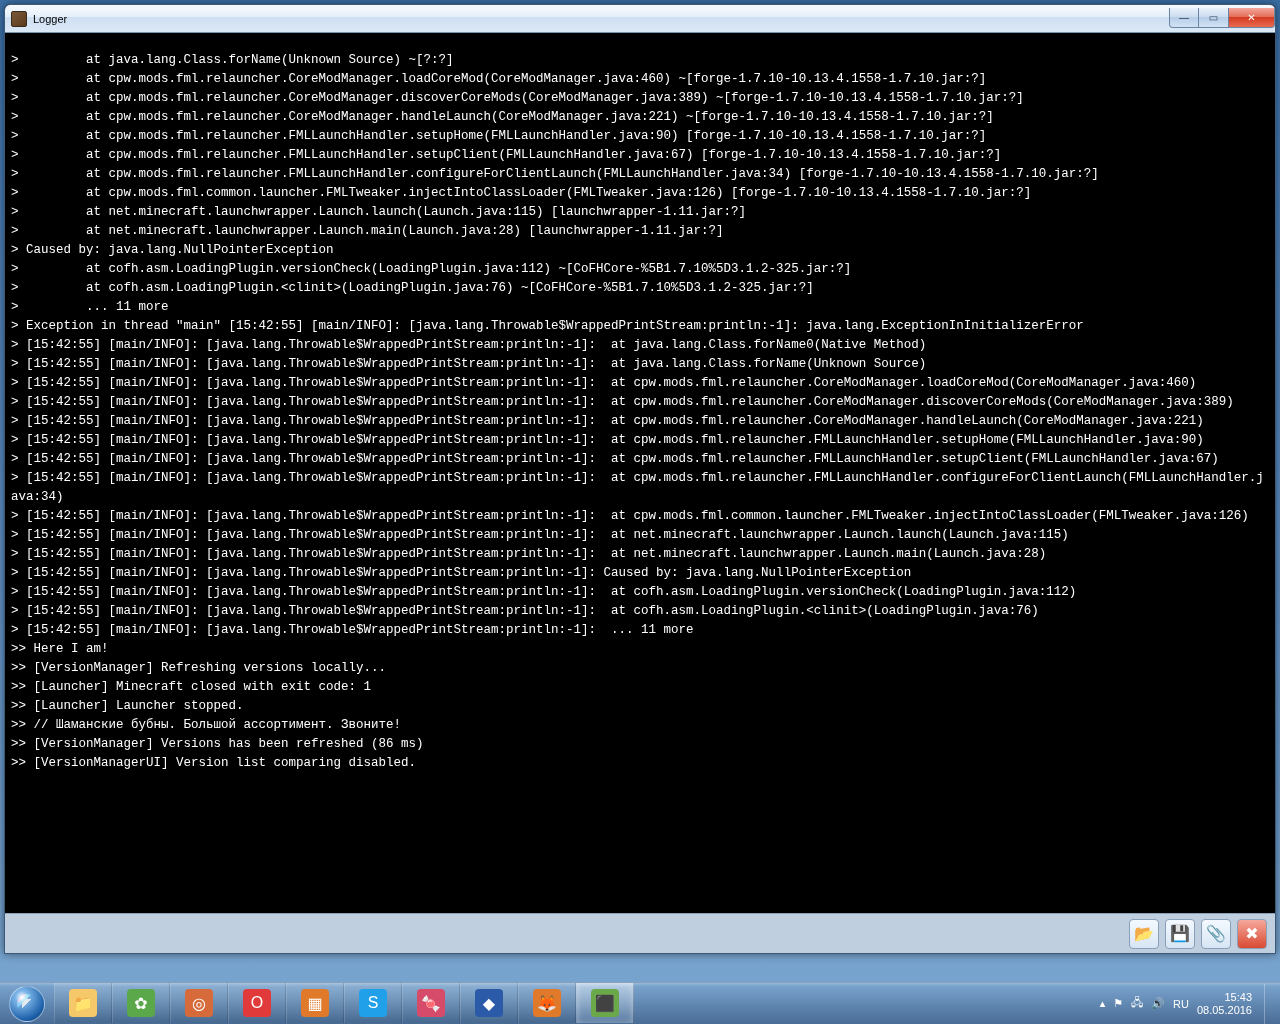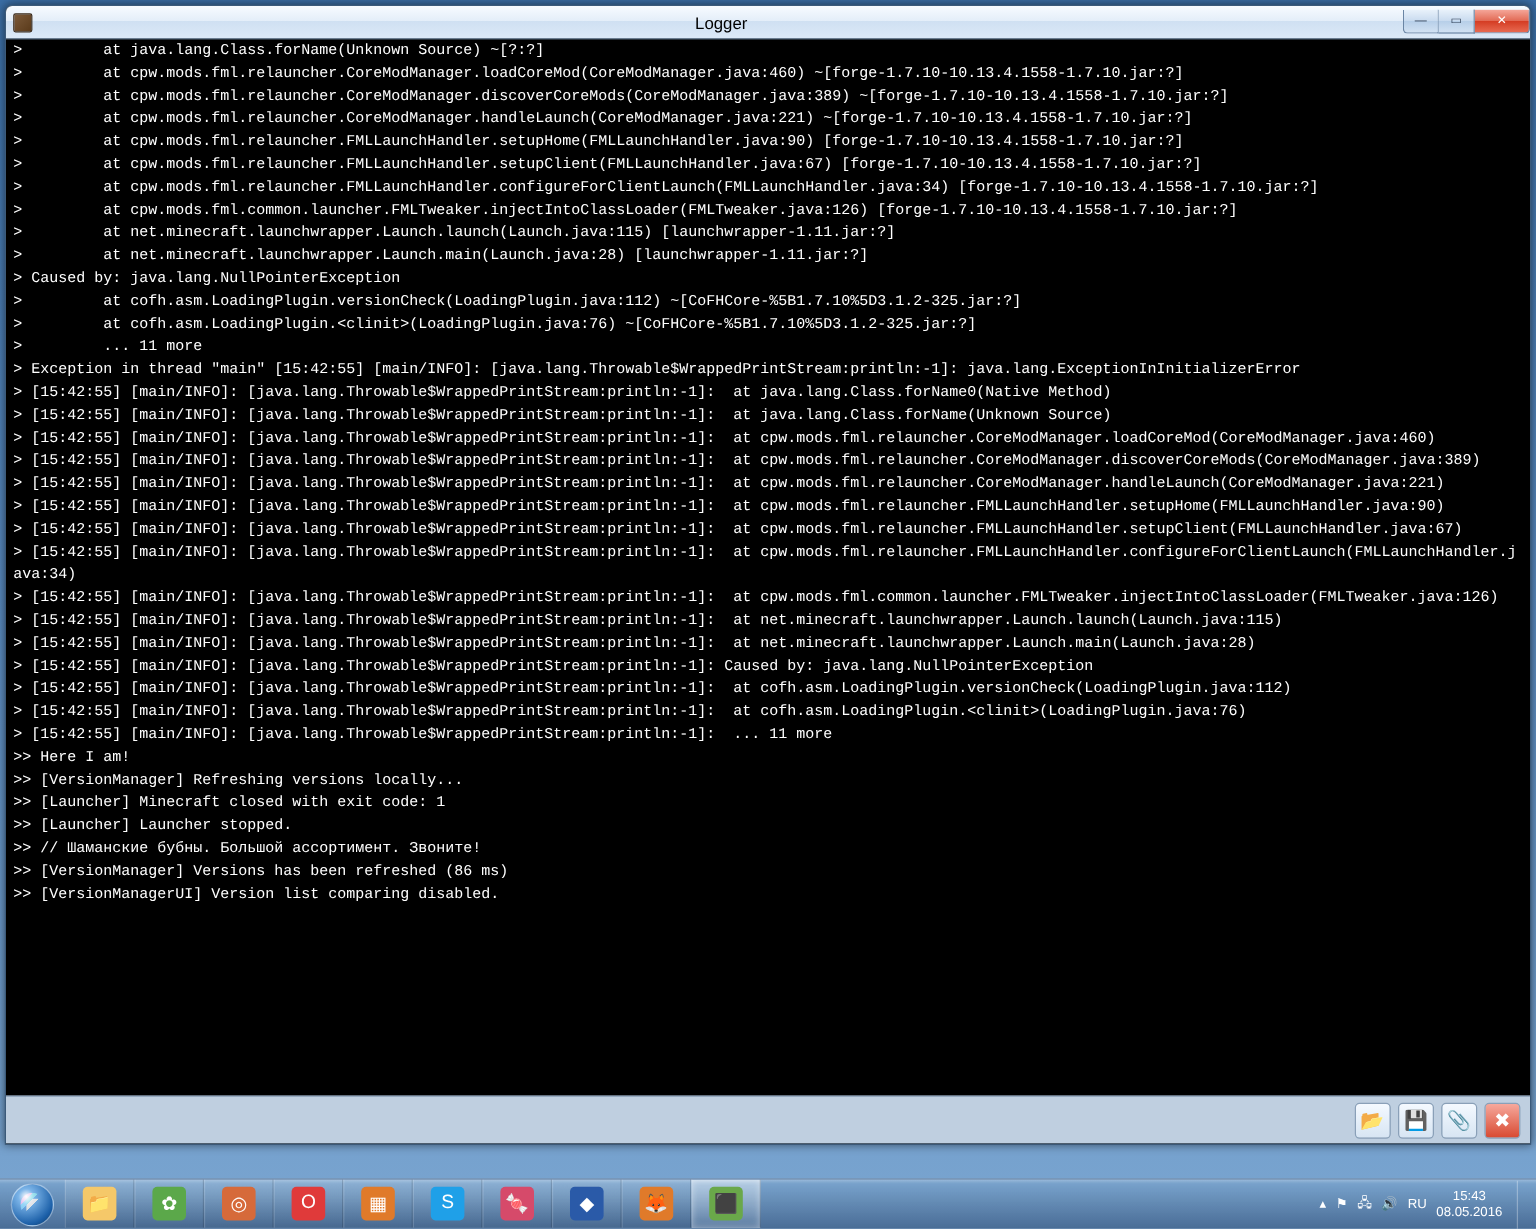--- a/index.html
+++ b/index.html
@@ -33,23 +33,22 @@
   }
   .titlebar .app-icon {
     width: 16px; height: 16px;
     background: linear-gradient(135deg,#7b5a3a,#5a3a1a);
     border: 1px solid #3a2a1a;
     margin-right: 6px;
     border-radius: 2px;
   }
   .titlebar .title {
     flex: 1;
-    font-size: 14px;
+    font-size: 11px;
     color: #000;
-    text-align: center;
   }
   .winbtns { display: flex; height: 20px; margin-top: -2px; }
   .winbtn {
     width: 30px; height: 20px;
     border: 1px solid #6a85a4;
     border-top: none;
     background: linear-gradient(to bottom,#e9f2fb,#c9dbef 49%,#b6cee8 50%,#d2e2f3);
     display: flex; align-items: center; justify-content: center;
     font-size: 10px; color: #2a3a50;
   }
@@ -57,21 +56,21 @@
   .winbtn.close {
     width: 46px;
     background: linear-gradient(to bottom,#f5a79a,#e26a55 49%,#d43b22 50%,#e86b52);
     color: #fff;
     border-radius: 0 0 4px 0;
   }
   .winbtn.min { border-radius: 0 0 0 4px; }
   .console {
     flex: 1;
     background: #000;
-    padding: 0 6px;
+    padding: 18px 6px;
     font-family: Consolas, "Courier New", monospace;
     font-size: 12.5px;
     line-height: 19px;
     color: #fff;
     white-space: pre-wrap;
     word-break: break-all;
     overflow: hidden;
   }
   .console .line { display:block; }
   .lower-bar {
@@ -140,21 +139,21 @@
   .pin .ico { width:28px;height:28px;border-radius:4px; display:flex;align-items:center;justify-content:center;font-size:16px;color:#fff; }
   .tray {
     margin-left:auto;
     display:flex;align-items:center;
     height:100%;
     padding: 0 4px 0 8px;
     color:#fff;
     font-size:11px;
     gap:8px;
   }
-  .tray .clock { text-align:center; line-height:13px; padding-right:4px;}
+  .tray .clock { text-align:right; line-height:13px; padding-right:4px;}
   .tray .show-dt { width:12px; height:40px; border-left:1px solid rgba(255,255,255,.3); }
   .tray span {display:inline-flex;align-items:center;}
 </style>
 </head>
 <body>
 
 <div class="window">
   <div class="titlebar">
     <div class="app-icon"></div>
     <div class="title">Logger</div>

